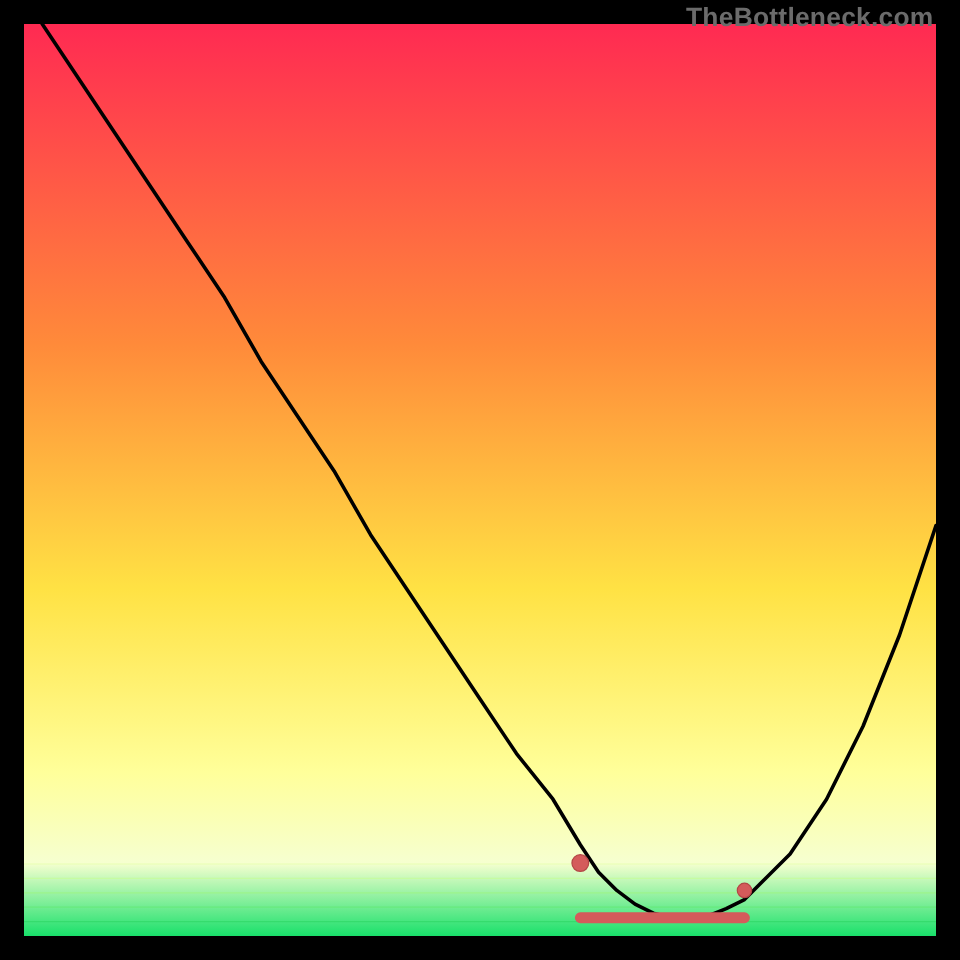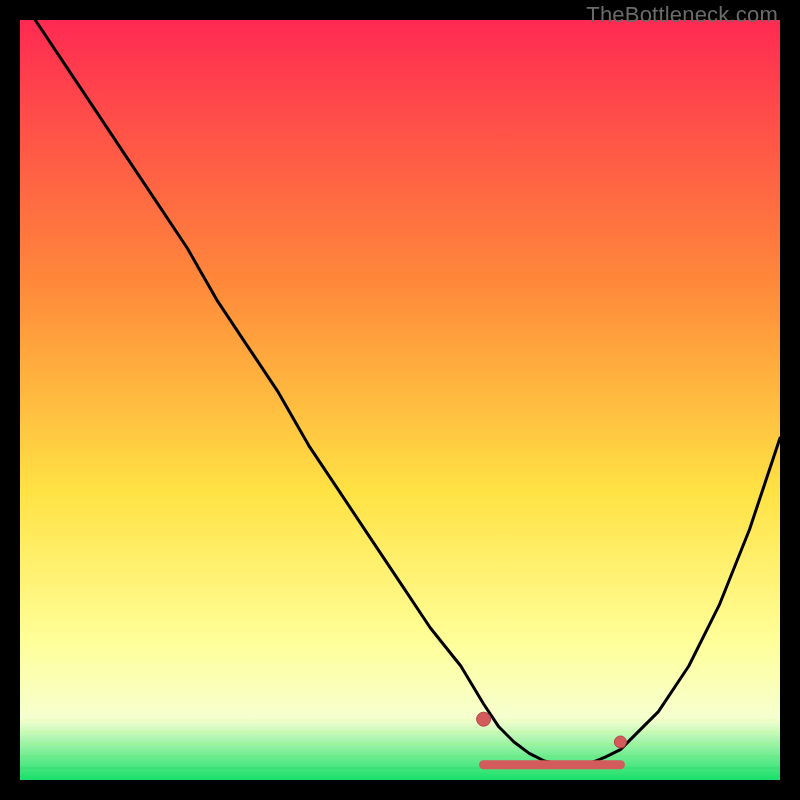--- a/index.html
+++ b/index.html
@@ -25,21 +25,21 @@
     top: 0;
     width: 760px;
     height: 760px;
   }
   .watermark {
     position: absolute;
     top: 2px;
     right: 22px;
     color: #6b6b6b;
     font-size: 22px;
-    font-weight: 400;
+    font-weight: 700;
     letter-spacing: 0.2px;
     user-select: none;
   }
 </style>
 </head>
 <body>
 
 <div class="frame">
   <svg class="plot" viewBox="0 0 760 760" preserveAspectRatio="none">
     <defs>

